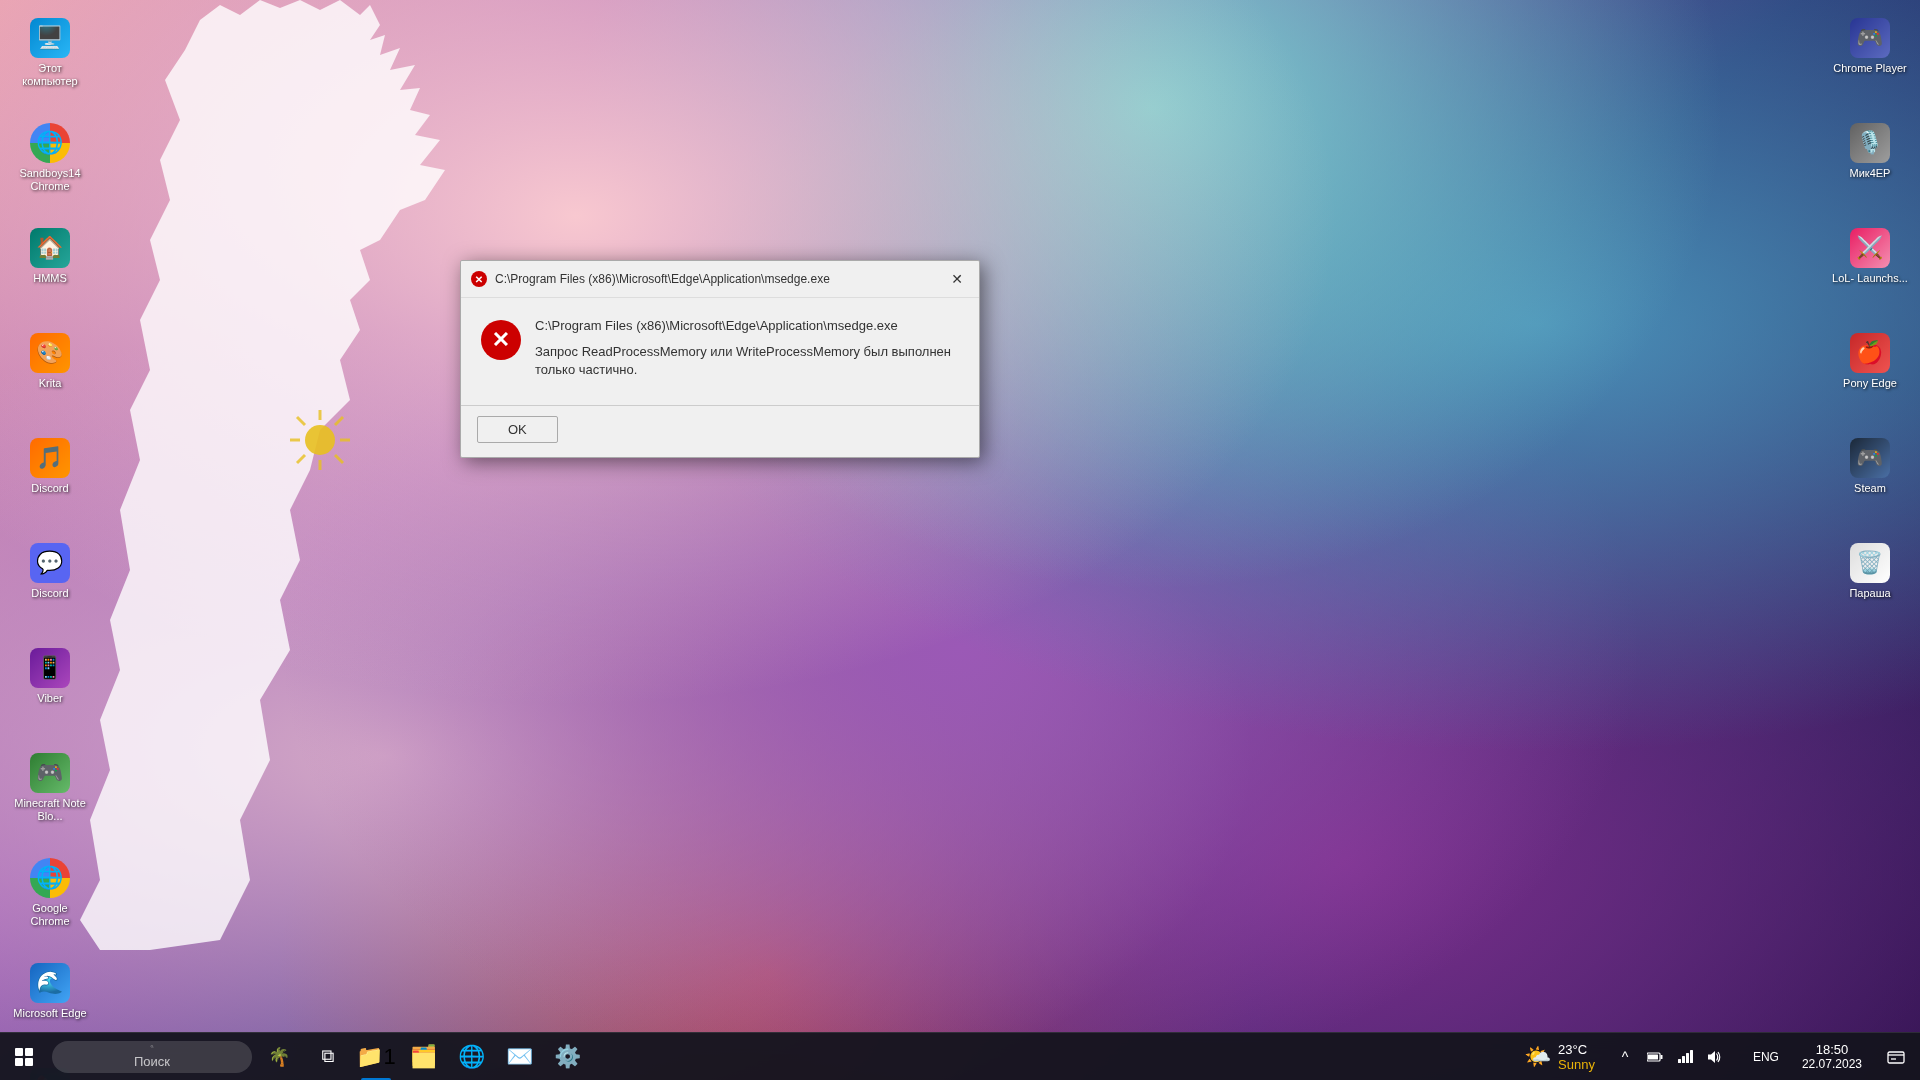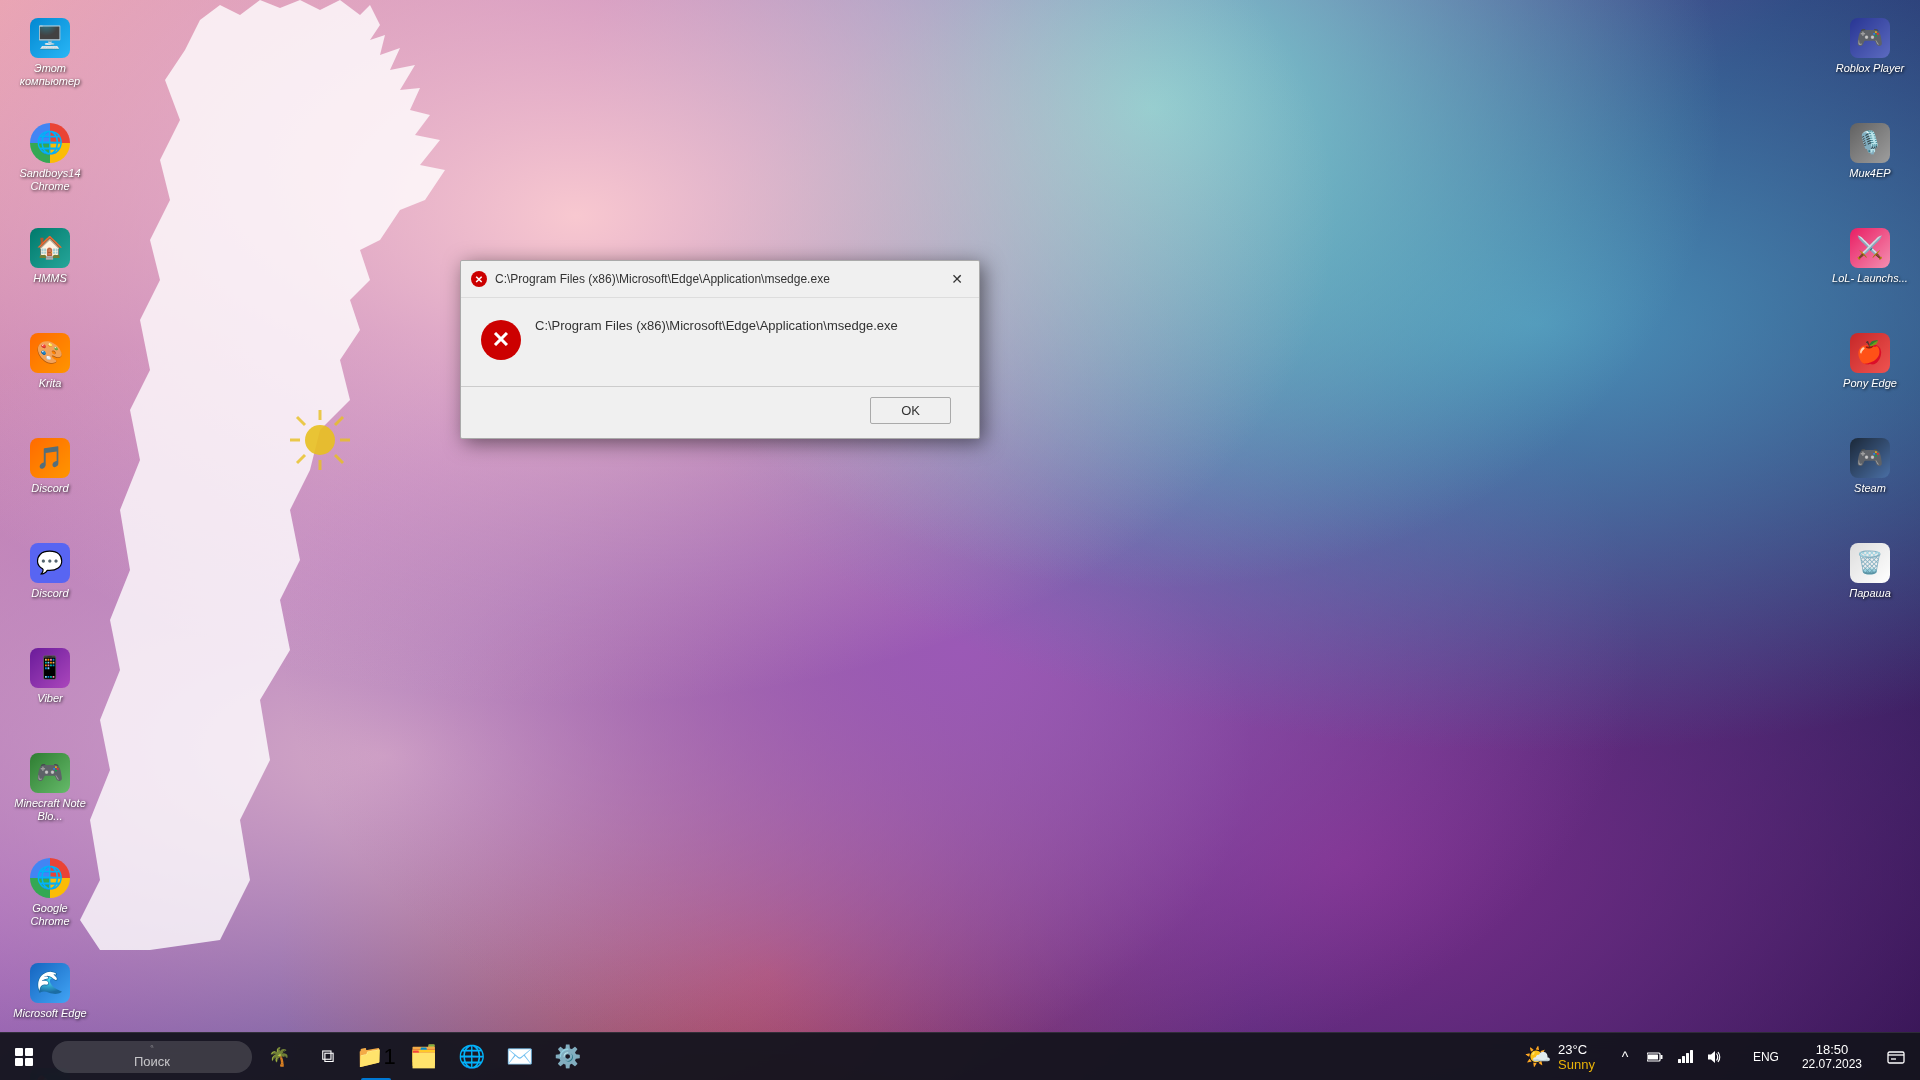--- a/index.html
+++ b/index.html
@@ -97,21 +97,20 @@
     }
 
     .icon-label {
       font-size: 11px;
       color: white;
       text-align: center;
       text-shadow: 1px 1px 3px rgba(0,0,0,0.9);
       line-height: 1.2;
       word-break: break-word;
       max-width: 76px;
-      font-style: italic;
     }
 
     
     .taskbar-start {
       width: 48px;
       height: 48px;
       display: flex;
       align-items: center;
       justify-content: center;
       cursor: pointer;
@@ -332,23 +331,23 @@
       line-height: 1.4;
     }
 
     .dialog-separator {
       height: 1px;
       background: #ccc;
       margin: 16px 0 0 0;
     }
 
     .dialog-buttons {
-      padding: 10px 28px 14px;
-      display: flex;
-      justify-content: flex-end;
+      padding: 10px 16px 14px;
+      display: flex;
+      justify-content: flex-start;
     }
 
     .dialog-ok-btn {
       background: #f0f0f0;
       border: 1px solid #aaa;
       padding: 5px 30px;
       font-size: 13px;
       cursor: pointer;
       border-radius: 2px;
       font-family: 'Segoe UI', sans-serif;
@@ -477,21 +476,21 @@
 Edge</div>
       </div>
       <div class="desktop-icon">
         <div class="icon-img ic-cyan">✏️</div>
       </div>
     </div>
 
   <div class="icon-grid-right" id="right-icons">
       <div class="desktop-icon">
         <div class="icon-img ic-darkblue">🎮</div>
-        <div class="icon-label">Roblox Player</div>
+        <div class="icon-label">Chrome Player</div>
       </div>
       <div class="desktop-icon">
         <div class="icon-img ic-gray">🎙️</div>
         <div class="icon-label">Мик4ЕР</div>
       </div>
       <div class="desktop-icon">
         <div class="icon-img ic-pink">⚔️</div>
         <div class="icon-label">LoL- Launchs...</div>
       </div>
       <div class="desktop-icon">
@@ -512,20 +511,21 @@
     <div class="error-dialog">
       <div class="dialog-titlebar">
         <div class="dialog-title-icon">✕</div>
         <span class="dialog-title-text">C:\Program Files (x86)\Microsoft\Edge\Application\msedge.exe</span>
         <div class="dialog-close-btn">✕</div>
       </div>
       <div class="dialog-body">
         <div class="dialog-error-icon">✕</div>
         <div class="dialog-content">
           <div class="dialog-filename">C:\Program Files (x86)\Microsoft\Edge\Application\msedge.exe</div>
+          <div class="dialog-message">Запрос ReadProcessMemory или WriteProcessMemory был выполнен только частично.</div>
         </div>
       </div>
       <div class="dialog-separator"></div>
       <div class="dialog-buttons">
         <button class="dialog-ok-btn">OK</button>
       </div>
     </div>
   </div>
 
   <div class="taskbar">

